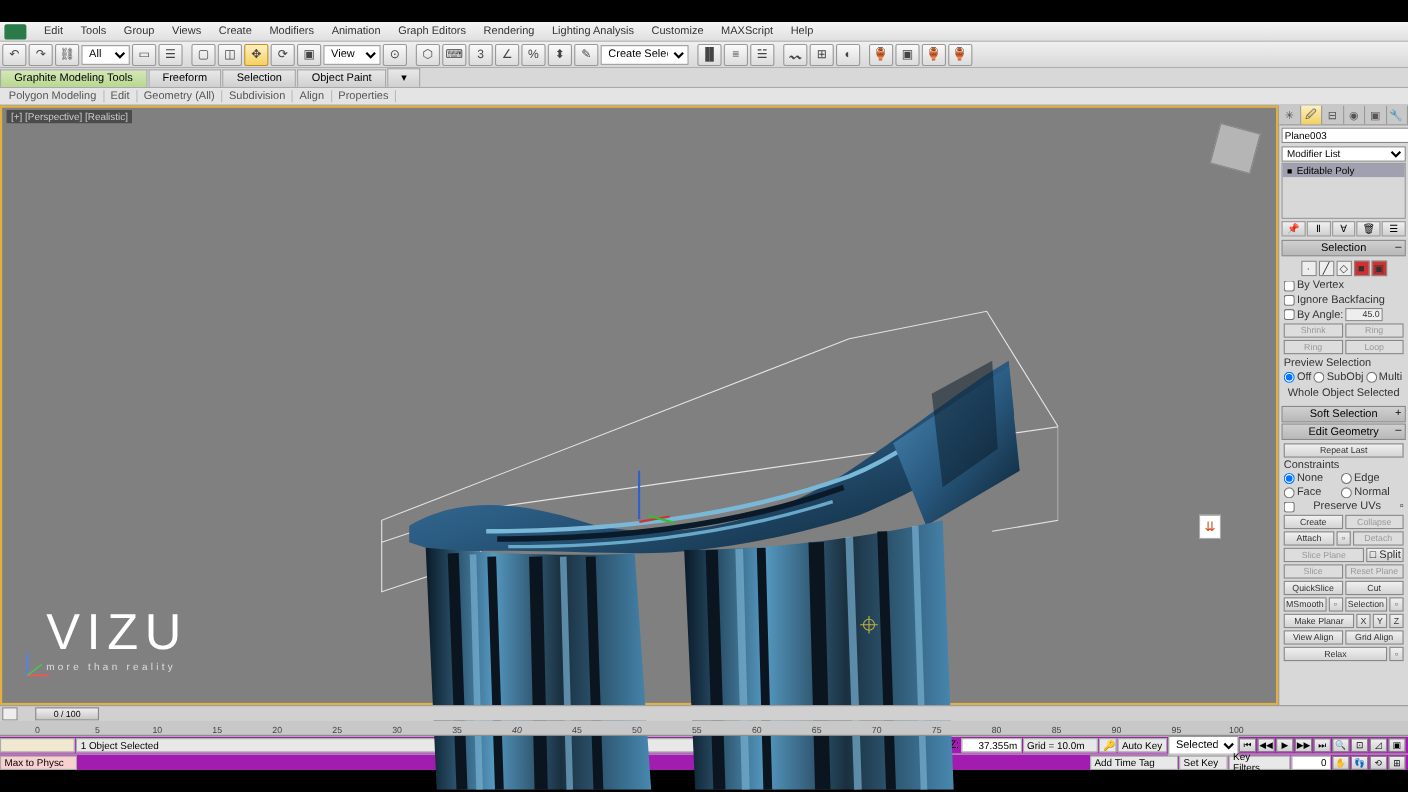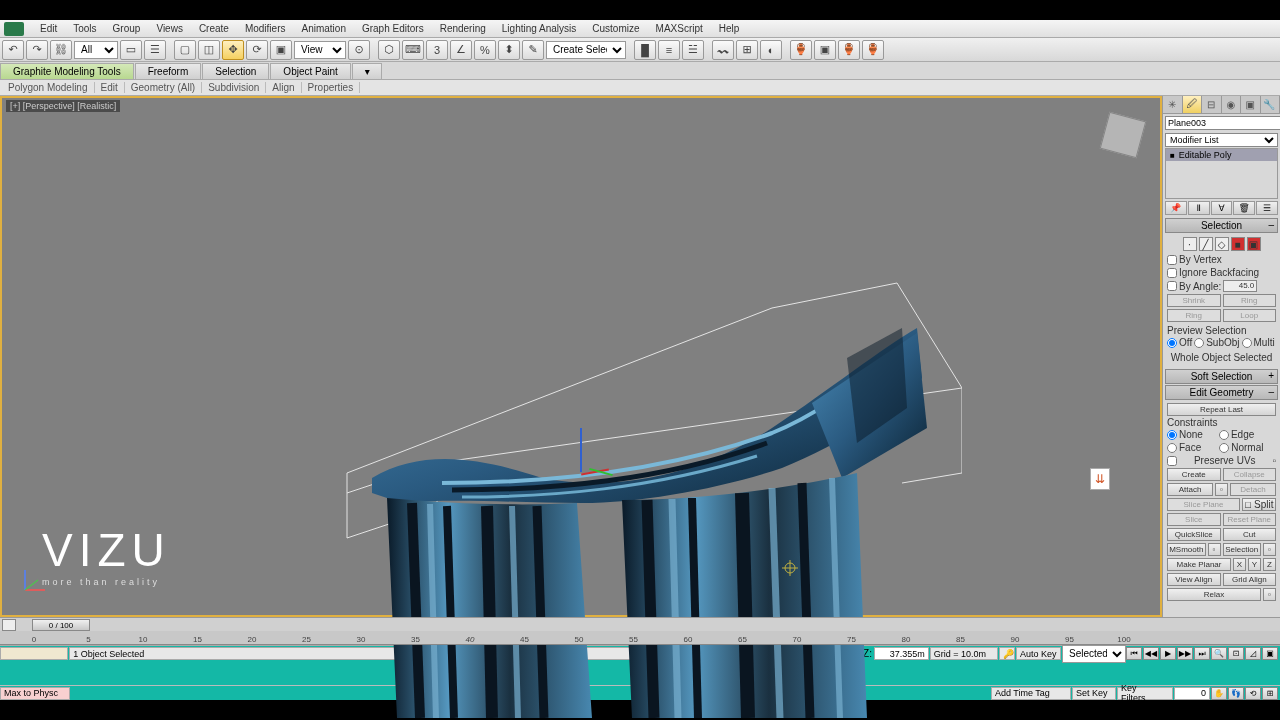--- a/index.html
+++ b/index.html
@@ -71,21 +71,21 @@
 .btn-pair .bp.dis { color:#999; background:#ddd;}
 .btn-pair .bp.sm { flex:0 0 13px; }
 
 
 .timeline { height: 14px; background: #d0d0d0; display: flex; align-items: center; border-top: 1px solid #999; position:relative;}
 .timeline .slider { position:absolute; left:32px; width:58px; height:12px; background:linear-gradient(#f0f0f0,#c8c8c8); border:1px solid #888; text-align:center; font-size:8px; line-height:11px;}
 .ruler { height: 14px; background: #c8c8c8; display: flex; align-items:flex-end; border-bottom: 1px solid #888; position:relative; padding-left:34px;}
 .ruler .tick { position:absolute; bottom:0; font-size:8px; color:#444; transform:translateX(-50%);}
 
 
-.status { display: flex; align-items: center; background: #14b8a6; border-top: 1px solid #aaa; gap: 24px; }
+.status { display: flex; align-items: center; background: #a21caf; border-top: 1px solid #aaa; }
 .status-row1 { height: 15px; display:flex; width:100%; align-items:center;}
 .status-row2 { height: 15px; display:flex; width:100%; align-items:center; border-top:1px solid #bbb;}
 .scell { border: 1px solid #aaa; background:#e8e8e8; height: 13px; font-size:9px; padding:0 3px; display:flex; align-items:center; margin-right:1px;}
 .sspin { width:56px; background:#fff; justify-content:flex-end;}
 .playback { display:flex; gap:1px; margin-left:auto; padding-right:2px;}
 .playback .pb { width:16px; height:13px; border:1px solid #888; background:linear-gradient(#f0f0f0,#d0d0d0); display:flex;align-items:center;justify-content:center; font-size:8px;}
 
 
 .cloth { position:absolute; left:340px; top:180px; width:620px; height:440px; }
 .cloth svg { width:100%; height:100%; }

